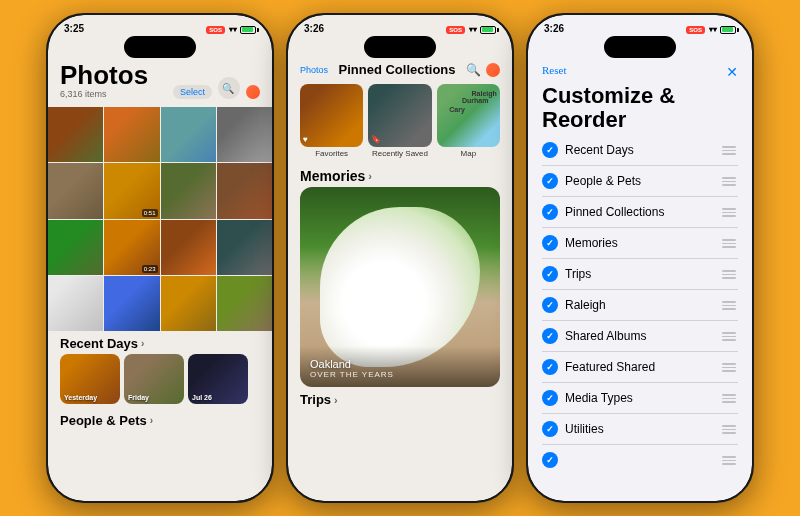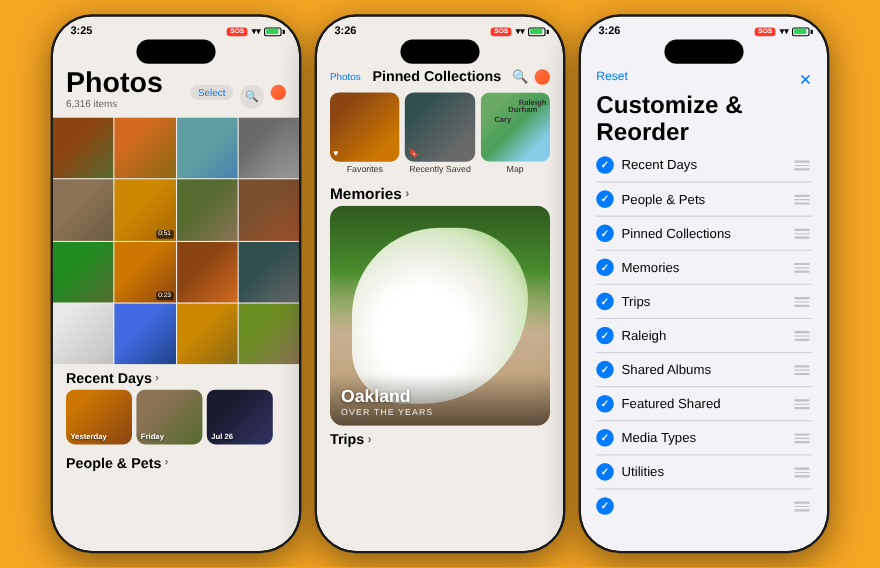--- a/index.html
+++ b/index.html
@@ -33,21 +33,21 @@
       position: absolute;
       top: 0; left: 0; right: 0; bottom: 0;
       border-radius: 36px;
       overflow: hidden;
     }
 
     
     .status-bar {
       display: flex;
       justify-content: space-between;
-      align-items: center;
+      align-items: flex-end;
       padding: 8px 16px 2px;
       font-size: 9px;
       font-weight: 600;
       color: #000;
       background: transparent;
       position: relative;
       z-index: 10;
     }
     
     .status-time { font-size: 10px; font-weight: 700; }
@@ -93,21 +93,21 @@
       line-height: 1;
     }
     .phone1-subtitle {
       font-size: 9px;
       color: #666;
       margin-top: 1px;
     }
     .phone1-actions {
       display: flex;
       gap: 6px;
-      align-items: flex-start;
+      align-items: flex-end;
     }
     .action-btn {
       background: #e0ddd8;
       border-radius: 50%;
       width: 22px; height: 22px;
       display: flex; align-items: center; justify-content: center;
       font-size: 10px;
       color: #007AFF;
     }
     .select-btn {
@@ -275,22 +275,22 @@
       position: relative;
     }
     .memory-overlay {
       position: absolute;
       bottom: 0; left: 0; right: 0;
       padding: 12px 10px 8px;
       background: linear-gradient(transparent, rgba(0,0,0,0.5));
     }
     .memory-title {
       color: #fff;
-      font-size: 16px;
-      font-weight: 700;
+      font-size: 11px;
+      font-weight: 400;
       text-shadow: 0 1px 3px rgba(0,0,0,0.5);
     }
     .memory-subtitle {
       color: rgba(255,255,255,0.85);
       font-size: 8px;
       font-weight: 500;
       letter-spacing: 1px;
       text-transform: uppercase;
     }
 
@@ -325,20 +325,21 @@
     .customize-header {
       padding: 6px 14px 4px;
       display: flex;
       justify-content: space-between;
       align-items: flex-start;
     }
     .reset-btn {
       color: #007AFF;
       font-size: 11px;
       font-weight: 500;
+      font-family: Liberation Serif, serif;
     }
     .close-btn {
       color: #007AFF;
       font-size: 14px;
       font-weight: 400;
     }
 
     .customize-title {
       padding: 0 14px 3px;
       font-size: 22px;

